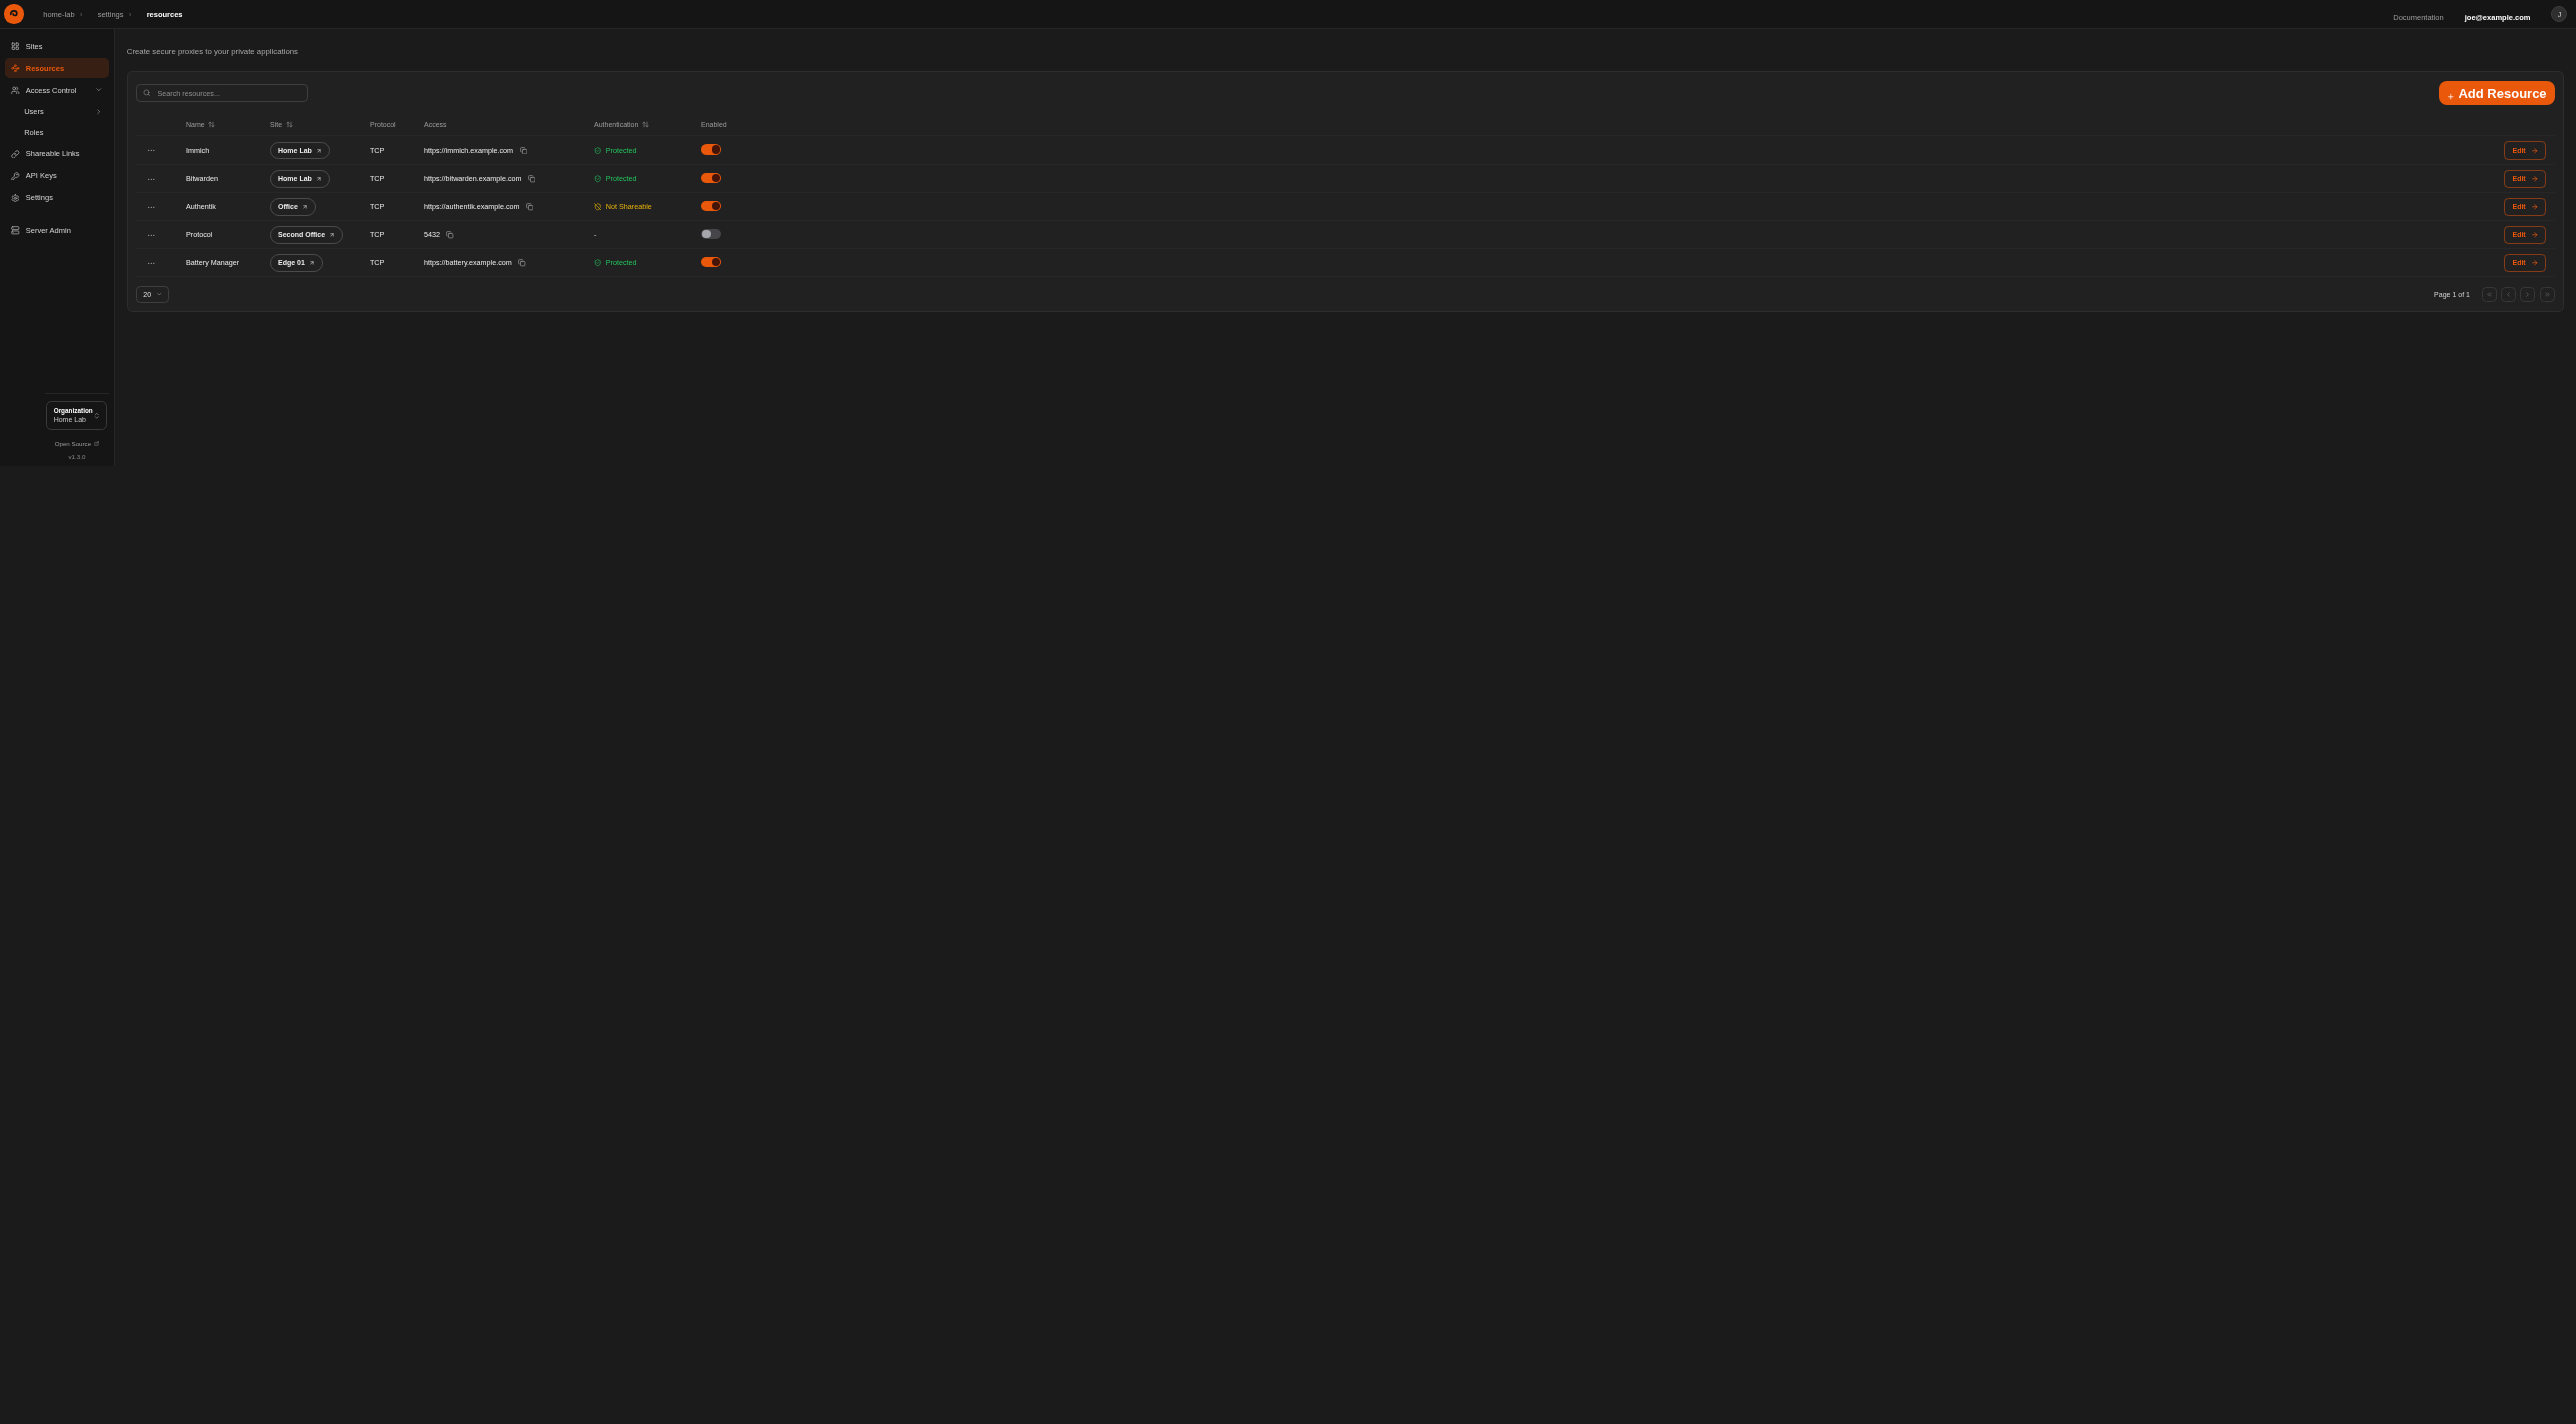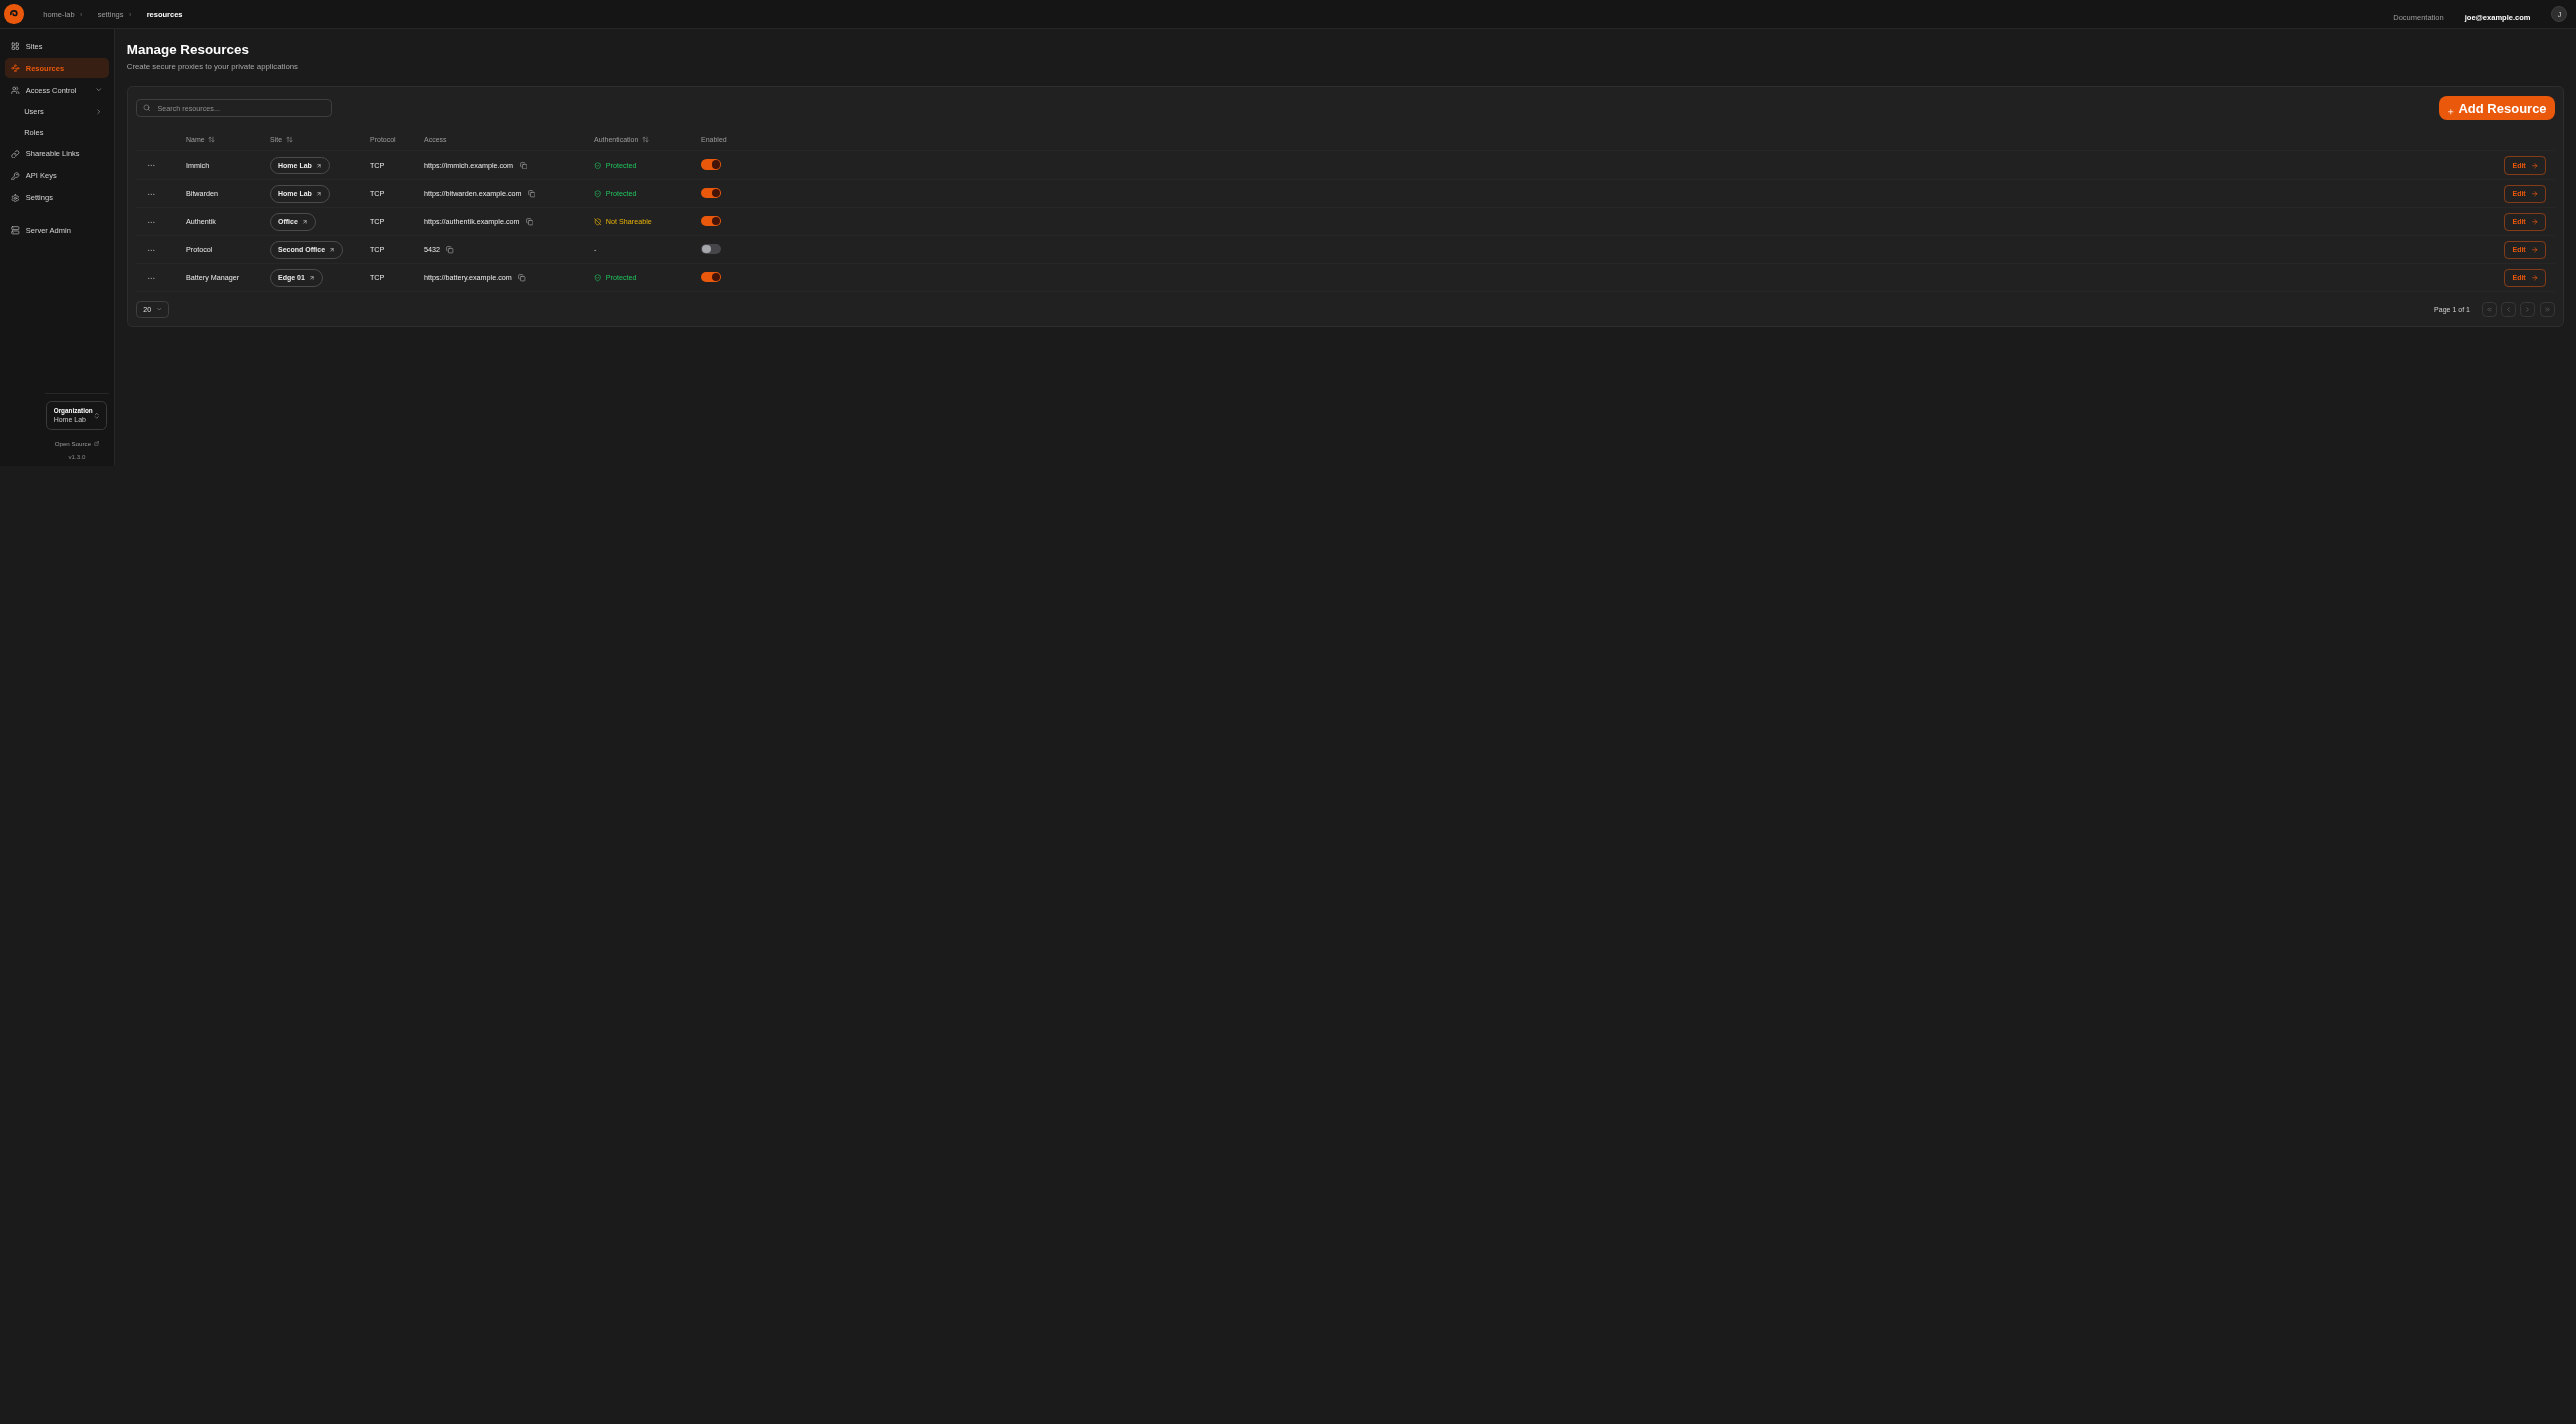--- a/index.html
+++ b/index.html
@@ -63,21 +63,21 @@
   .version{text-align:center;color:#8a8a8a;font-size:6.2px;margin-top:4.8px;}
 
   
   .main{flex:1;padding:13.4px 11.8px;overflow:auto;}
   .page-title{font-size:13.4px;font-weight:700;color:#fff;margin:0;}
   .page-sub{font-size:7.8px;color:#a6a6a6;margin-top:4.8px;}
 
   .card{margin-top:15px;background:var(--bg-card);border:0.5px solid var(--border);border-radius:5.4px;padding:8.6px;}
 
   .toolbar{display:flex;align-items:center;justify-content:space-between;margin-bottom:8.6px;}
-  .search{display:flex;align-items:center;gap:4.8px;width:196px;height:18px;border:0.5px solid #3f3f3f;
+  .search{display:flex;align-items:center;gap:4.8px;width:172px;height:18px;border:0.5px solid #3f3f3f;
     border-radius:4.3px;padding:0 5.9px;color:#8f8f8f;}
   .search svg{width:7.5px;height:7.5px;}
   .search input{flex:1;background:transparent;border:none;outline:none;color:#e5e5e5;font-size:7.2px;}
   .search input::placeholder{color:#8f8f8f;}
   .add-btn{display:inline-flex;align-items:flex-end;gap:4.3px;background:var(--accent);color:#fff;border:none;
     border-radius:8px;padding:4.8px 8px;font-size:13px;font-weight:600;}
   .add-btn svg{width:7.5px;height:7.5px;}
 
   .t-head,.t-row{display:grid;grid-template-columns:41px 84px 100px 54px 170px 107px 75px 1fr;
     align-items:center;padding:0 8.6px;}
@@ -251,21 +251,20 @@
           <path d="M15 3h6v6"></path>
             <path d="M10 14 21 3"></path>
             <path d="M18 13v6a2 2 0 0 1-2 2H5a2 2 0 0 1-2-2V8a2 2 0 0 1 2-2h6"></path>
         </svg>
       </button>
       <div class="version">v1.3.0</div>
     </div>
   </aside>
 
   <main class="main">
-    <h1 class="page-title">Manage Resources</h1>
     <div class="page-sub">Create secure proxies to your private applications</div>
 
     <section class="card">
       <div class="toolbar">
         <label class="search">
           <svg viewBox="0 0 24 24" fill="none" stroke="currentColor" stroke-width="2" stroke-linecap="round" stroke-linejoin="round">
             <circle cx="11" cy="11" r="8"></circle>
               <path d="m21 21-4.3-4.3"></path>
           </svg>
           <input type="text" placeholder="Search resources..." style="">

